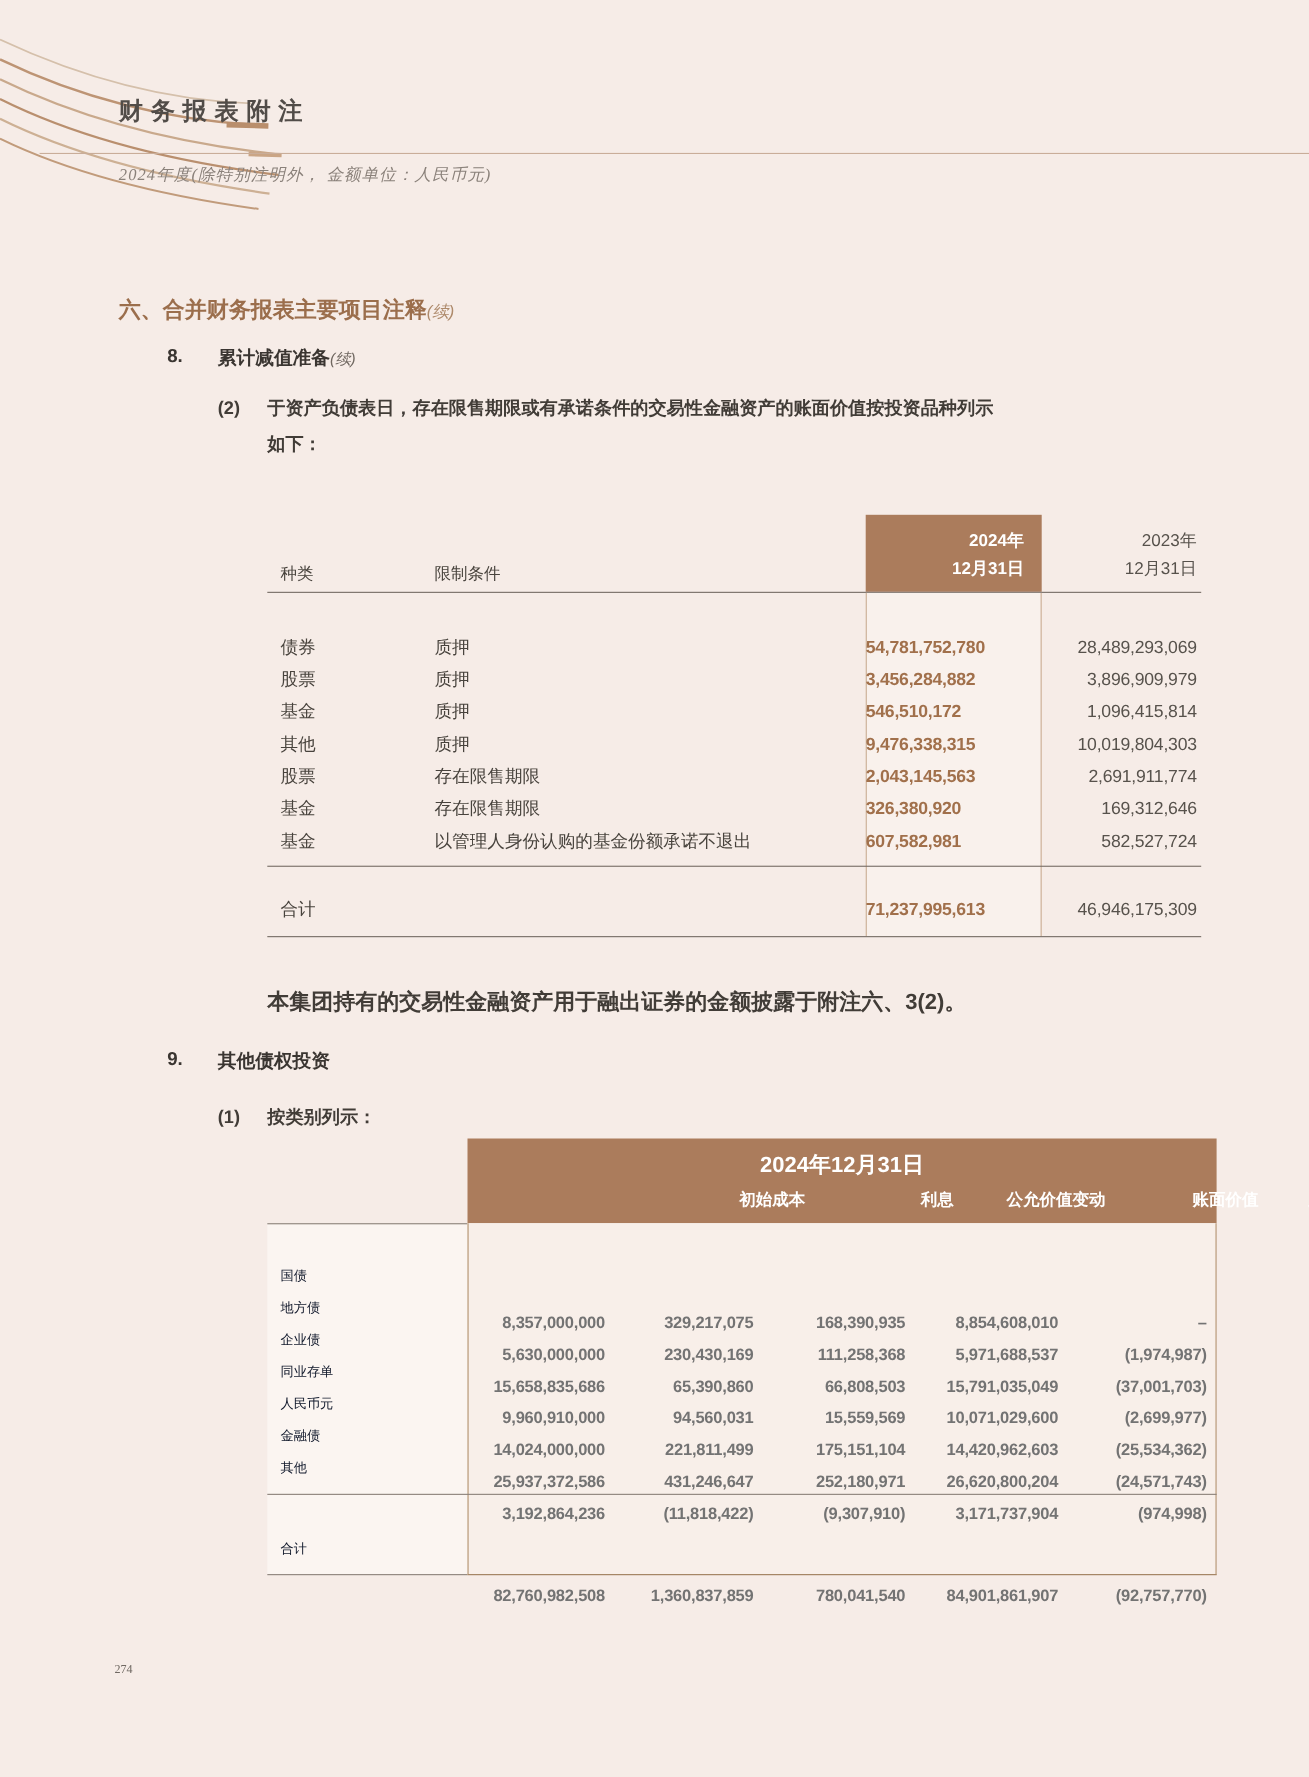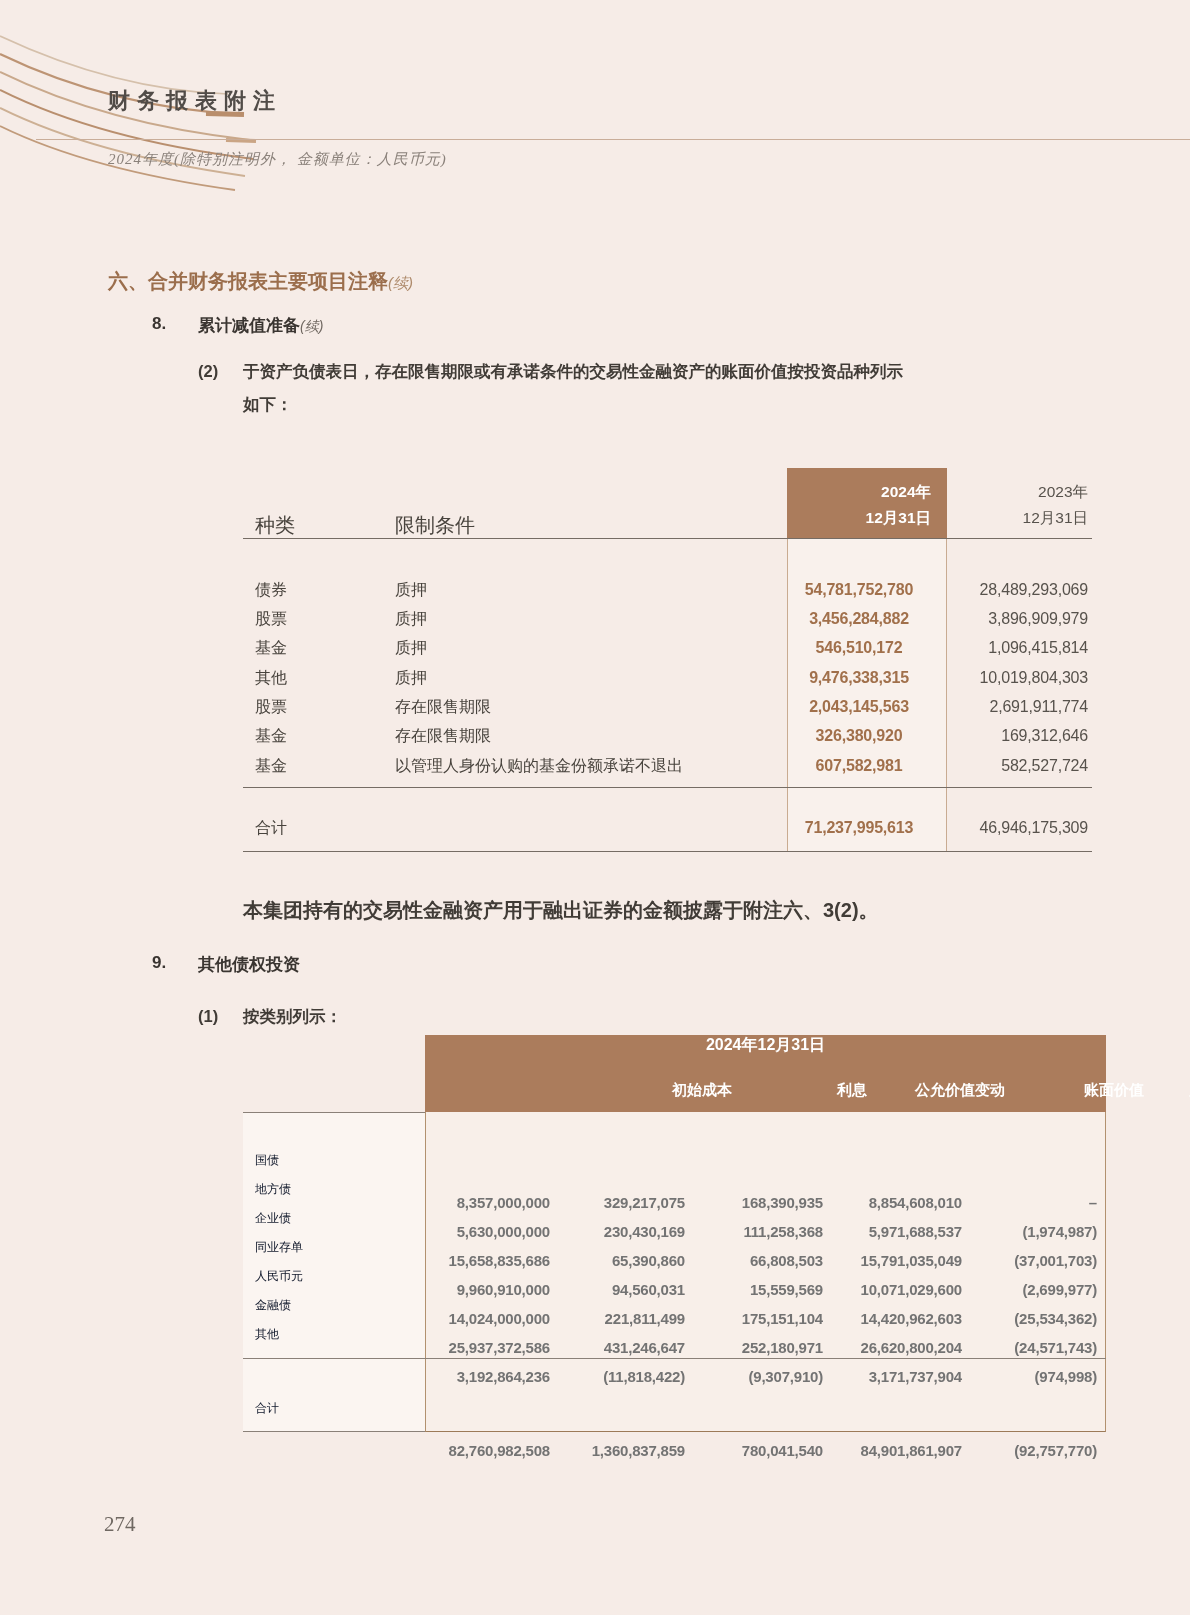--- a/index.html
+++ b/index.html
@@ -29,47 +29,47 @@
   .t1{left:243px;top:468px;width:849px;height:383px;}
   .t1-hl-head{
     left:544px;top:0;width:160px;height:70px;background:#ab7c5c;color:#ffffff;
     font-weight:700;font-size:15.5px;text-align:right;box-sizing:border-box;
     padding:11px 16px 0 0;line-height:26px;
   }
   .t1-2023-head{
     left:704px;top:0;width:145px;height:70px;color:#57524c;font-size:15.5px;
     text-align:right;box-sizing:border-box;padding:11px 4px 0 0;line-height:26px;
   }
-  .t1-colhead{top:44px;font-size:20px;color:#48433d;}
+  .t1-colhead{top:44px;font-size:15px;color:#48433d;}
   .t1-rule-top{left:0;top:70px;width:849px;height:1px;background:#756c64;}
   .t1-hl-body{
     left:544px;top:71px;width:160px;height:312px;background:#f9f1ec;
     border-left:1px solid #c9ab91;border-right:1px solid #c9ab91;box-sizing:border-box;
   }
   .t1-rule-mid{left:0;top:319px;width:849px;height:1px;background:#756c64;}
   .t1-rule-bot{left:0;top:383px;width:849px;height:1px;background:#756c64;}
   .trow{left:0;width:849px;height:22px;line-height:22px;}
   .trow .c1{position:absolute;left:12px;font-size:16px;color:#48433d;}
   .trow .c2{position:absolute;left:152px;font-size:16px;color:#48433d;}
   .trow .v24{
-    position:absolute;left:544px;width:160px;text-align:center;box-sizing:border-box;
+    position:absolute;left:544px;width:160px;text-align:left;box-sizing:border-box;
     padding-right:16px;font-weight:700;font-size:16px;color:#a1704b;letter-spacing:-0.2px;
   }
   .trow .v23{
     position:absolute;left:704px;width:145px;text-align:right;box-sizing:border-box;
     padding-right:4px;font-size:16px;color:#57524c;letter-spacing:-0.2px;
   }
   
   .footnote{left:243px;top:897px;font-size:20px;font-weight:600;color:#413c37;}
   
   .t2{left:243px;top:1035px;width:863px;height:397px;}
   .t2-head{left:182px;top:0;width:681px;height:77px;background:#ab7c5c;}
   .t2-date{
-    position:absolute;left:0;top:0;width:681px;text-align:center;color:#ffffff;
-    font-weight:700;font-size:16px;
+    position:absolute;left:0;top:10px;width:681px;text-align:center;color:#ffffff;
+    font-weight:700;font-size:20px;
   }
   .t2-colhead{position:absolute;top:46px;color:#ffffff;font-weight:700;font-size:15px;text-align:right;}
   .t2-label-col{
     left:0;top:77px;width:182px;height:320px;background:#fbf5f1;
     border-top:1px solid #8a8078;border-bottom:1px solid #8a8078;box-sizing:border-box;
   }
   .t2-body{
     left:182px;top:77px;width:681px;height:320px;background:#f8efe9;
     border-left:1px solid #b2916f;border-right:1px solid #b2916f;
     border-bottom:1px solid #9c7a58;box-sizing:border-box;
@@ -80,21 +80,21 @@
   .t2cell{
     position:absolute;text-align:right;font-weight:700;font-size:15px;
     color:#737373;letter-spacing:-0.2px;margin-top:43px;
   }
   .col-cost{left:162px;width:145px;}
   .col-int{left:312px;width:130px;}
   .col-fv{left:452px;width:128px;}
   .col-bv{left:590px;width:129px;}
   .col-imp{left:724px;width:130px;}
   
-  .pagenum{left:104px;top:1512px;font-family:"Liberation Serif",serif;font-size:21px;color:#6f6862;}
+  .pagenum{left:104px;top:1512px;font-family:"Liberation Serif",serif;font-size:11px;color:#6f6862;}
 </style>
 </head>
 <body>
 
 <div class="page">
 
   <svg class="abs" style="left:0;top:24px;" width="280" height="175" viewBox="0 0 280 175" fill="none">
     <path d="M0,12 Q115,66 228,70" stroke="#d5c0ab" stroke-width="1.6"></path>
     <path d="M0,30 Q112,84 240,90" stroke="#bd9474" stroke-width="2.2"></path>
     <path d="M0,48 Q106,100 250,116" stroke="#c9a98c" stroke-width="2"></path>

